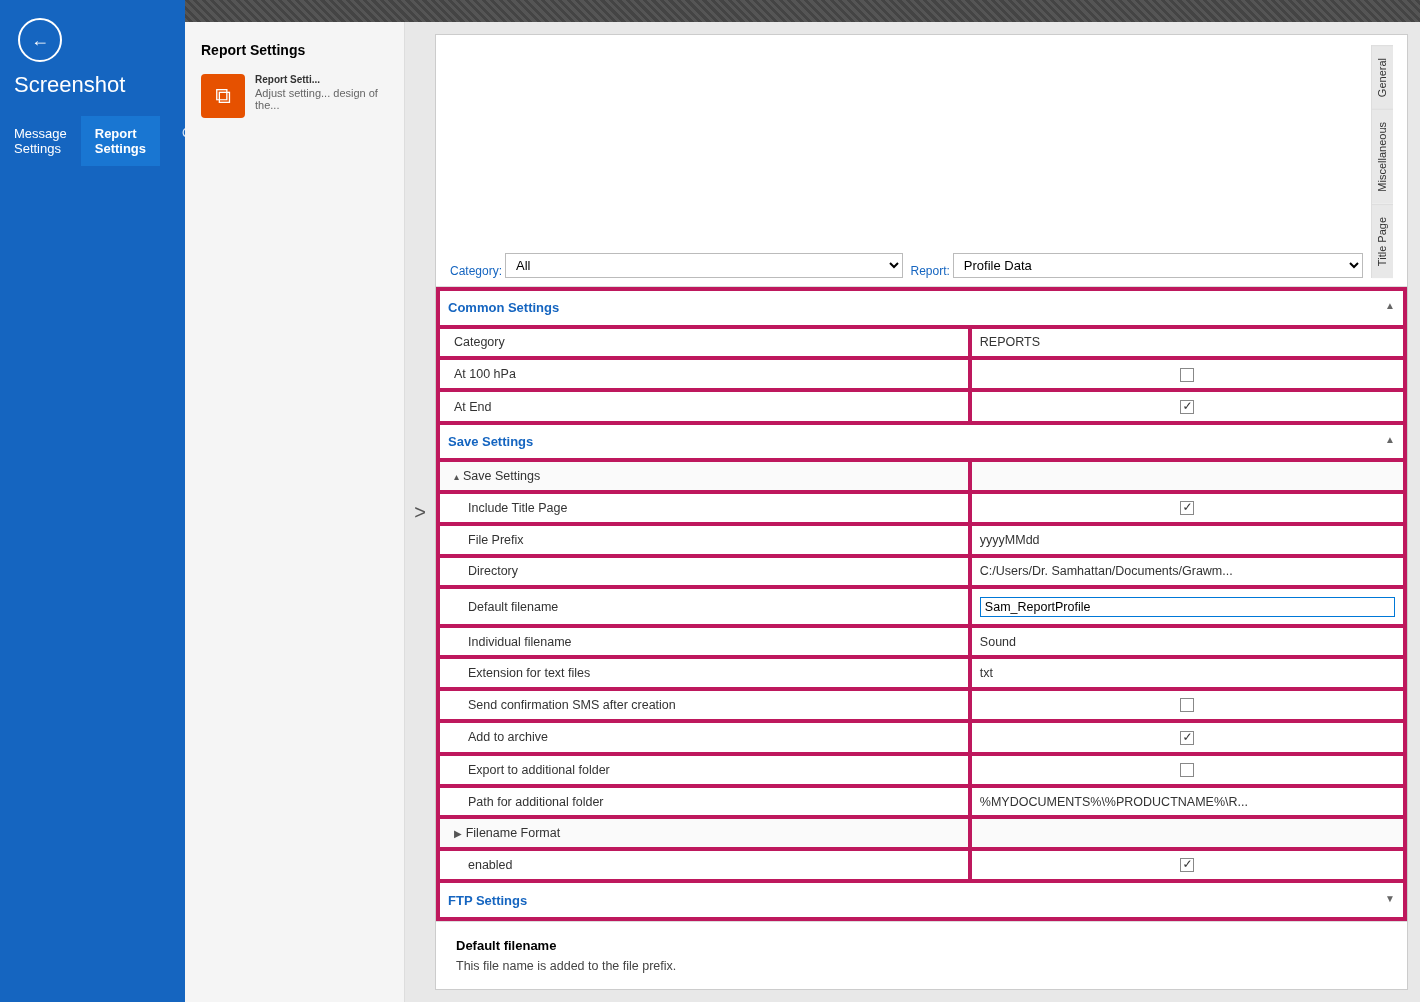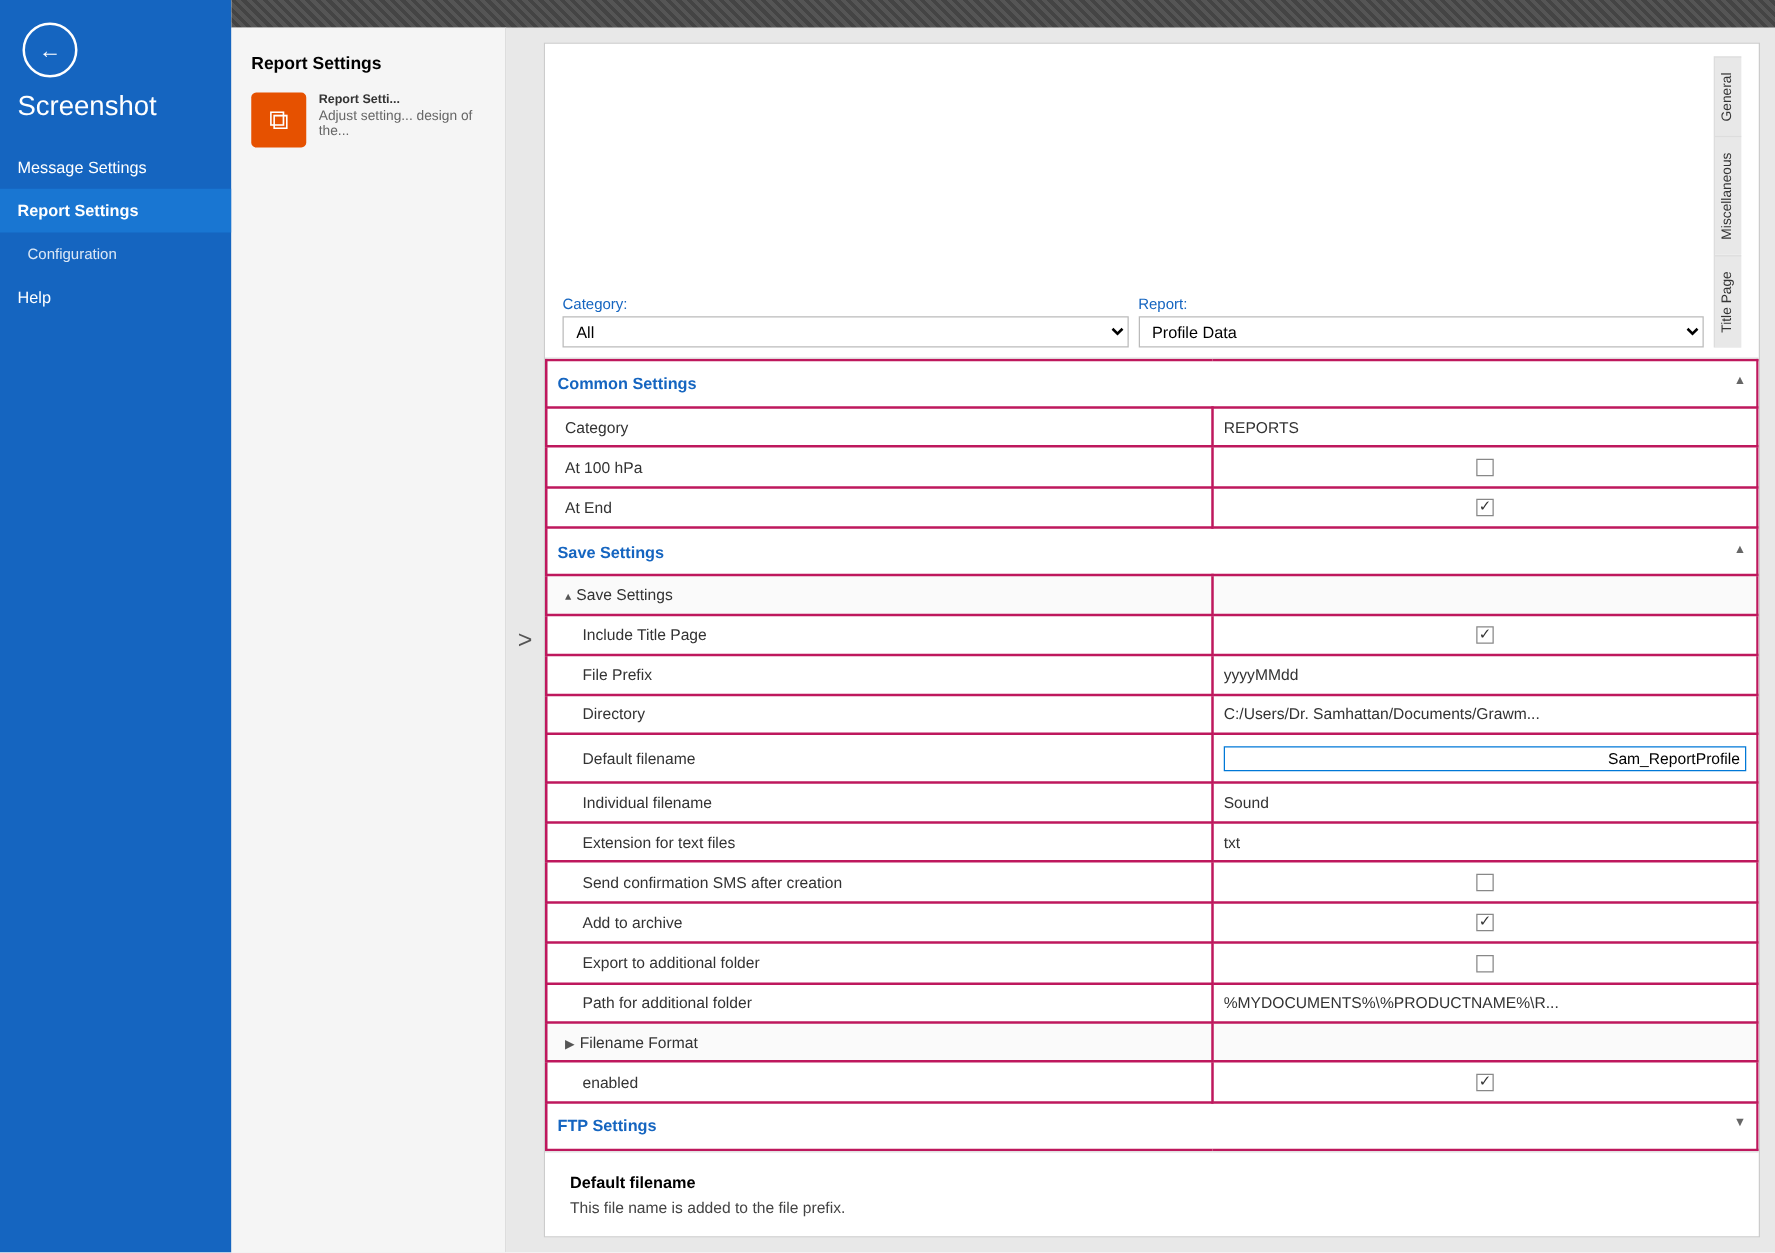--- a/index.html
+++ b/index.html
@@ -25,21 +25,21 @@
       flex-shrink: 0;
     }
     .sidebar-title {
       color: white;
       font-size: 22px;
       font-weight: 400;
       padding: 0 0 18px 14px;
     }
     .sidebar-nav {
       display: flex;
-      flex-direction: column;
+      flex-direction: row;
     }
     .sidebar-nav-item {
       color: white;
       padding: 10px 14px;
       cursor: pointer;
       font-size: 13px;
     }
     .sidebar-nav-item.active { background: #1976d2; font-weight: 600; }
     .sidebar-nav-item.sub { padding-left: 22px; color: rgba(255,255,255,0.85); font-size: 12px; }
 
@@ -138,22 +138,23 @@
     
     .cat-report-row {
       display: flex;
       padding: 10px 14px 8px 14px;
       border-bottom: 1px solid #ddd;
       gap: 8px;
       align-items: flex-end;
     }
     .cat-report-group {
       display: flex;
-      flex-direction: column;
+      flex-direction: row;
       gap: 3px;
+      align-items: flex-end;
     }
     .cat-report-group.cat { flex: 1; }
     .cat-report-group.report { flex: 1; }
     .cat-label { color: #1565c0; font-size: 12px; }
     .cat-select {
       border: 1px solid #bbb;
       padding: 3px 6px;
       font-size: 13px;
       background: white;
       width: 100%;
@@ -186,21 +187,21 @@
       flex: 1;
       overflow-y: auto;
       display: flex;
     }
     .settings-table {
       flex: 1;
       border-collapse: collapse;
       font-size: 12.5px;
     }
     .settings-table td {
-      border: 2px solid #be185d;
+      border: 4px solid #be185d;
       padding: 4px 8px;
       vertical-align: middle;
     }
     .section-header td {
       background: white !important;
       color: #1565c0;
       font-weight: 600;
       font-size: 13px;
       padding: 6px 8px;
     }
@@ -233,21 +234,20 @@
     }
     .text-value {
       color: #333;
     }
     .input-value {
       border: 1px solid #0078d7;
       padding: 2px 4px;
       font-size: 12.5px;
       width: 100%;
       outline: none;
-      text-align: right;
     }
     .group-header td {
       background: #fafafa !important;
     }
     .group-header .expand-icon {
       margin-right: 4px;
       font-size: 10px;
       color: #555;
     }
 

